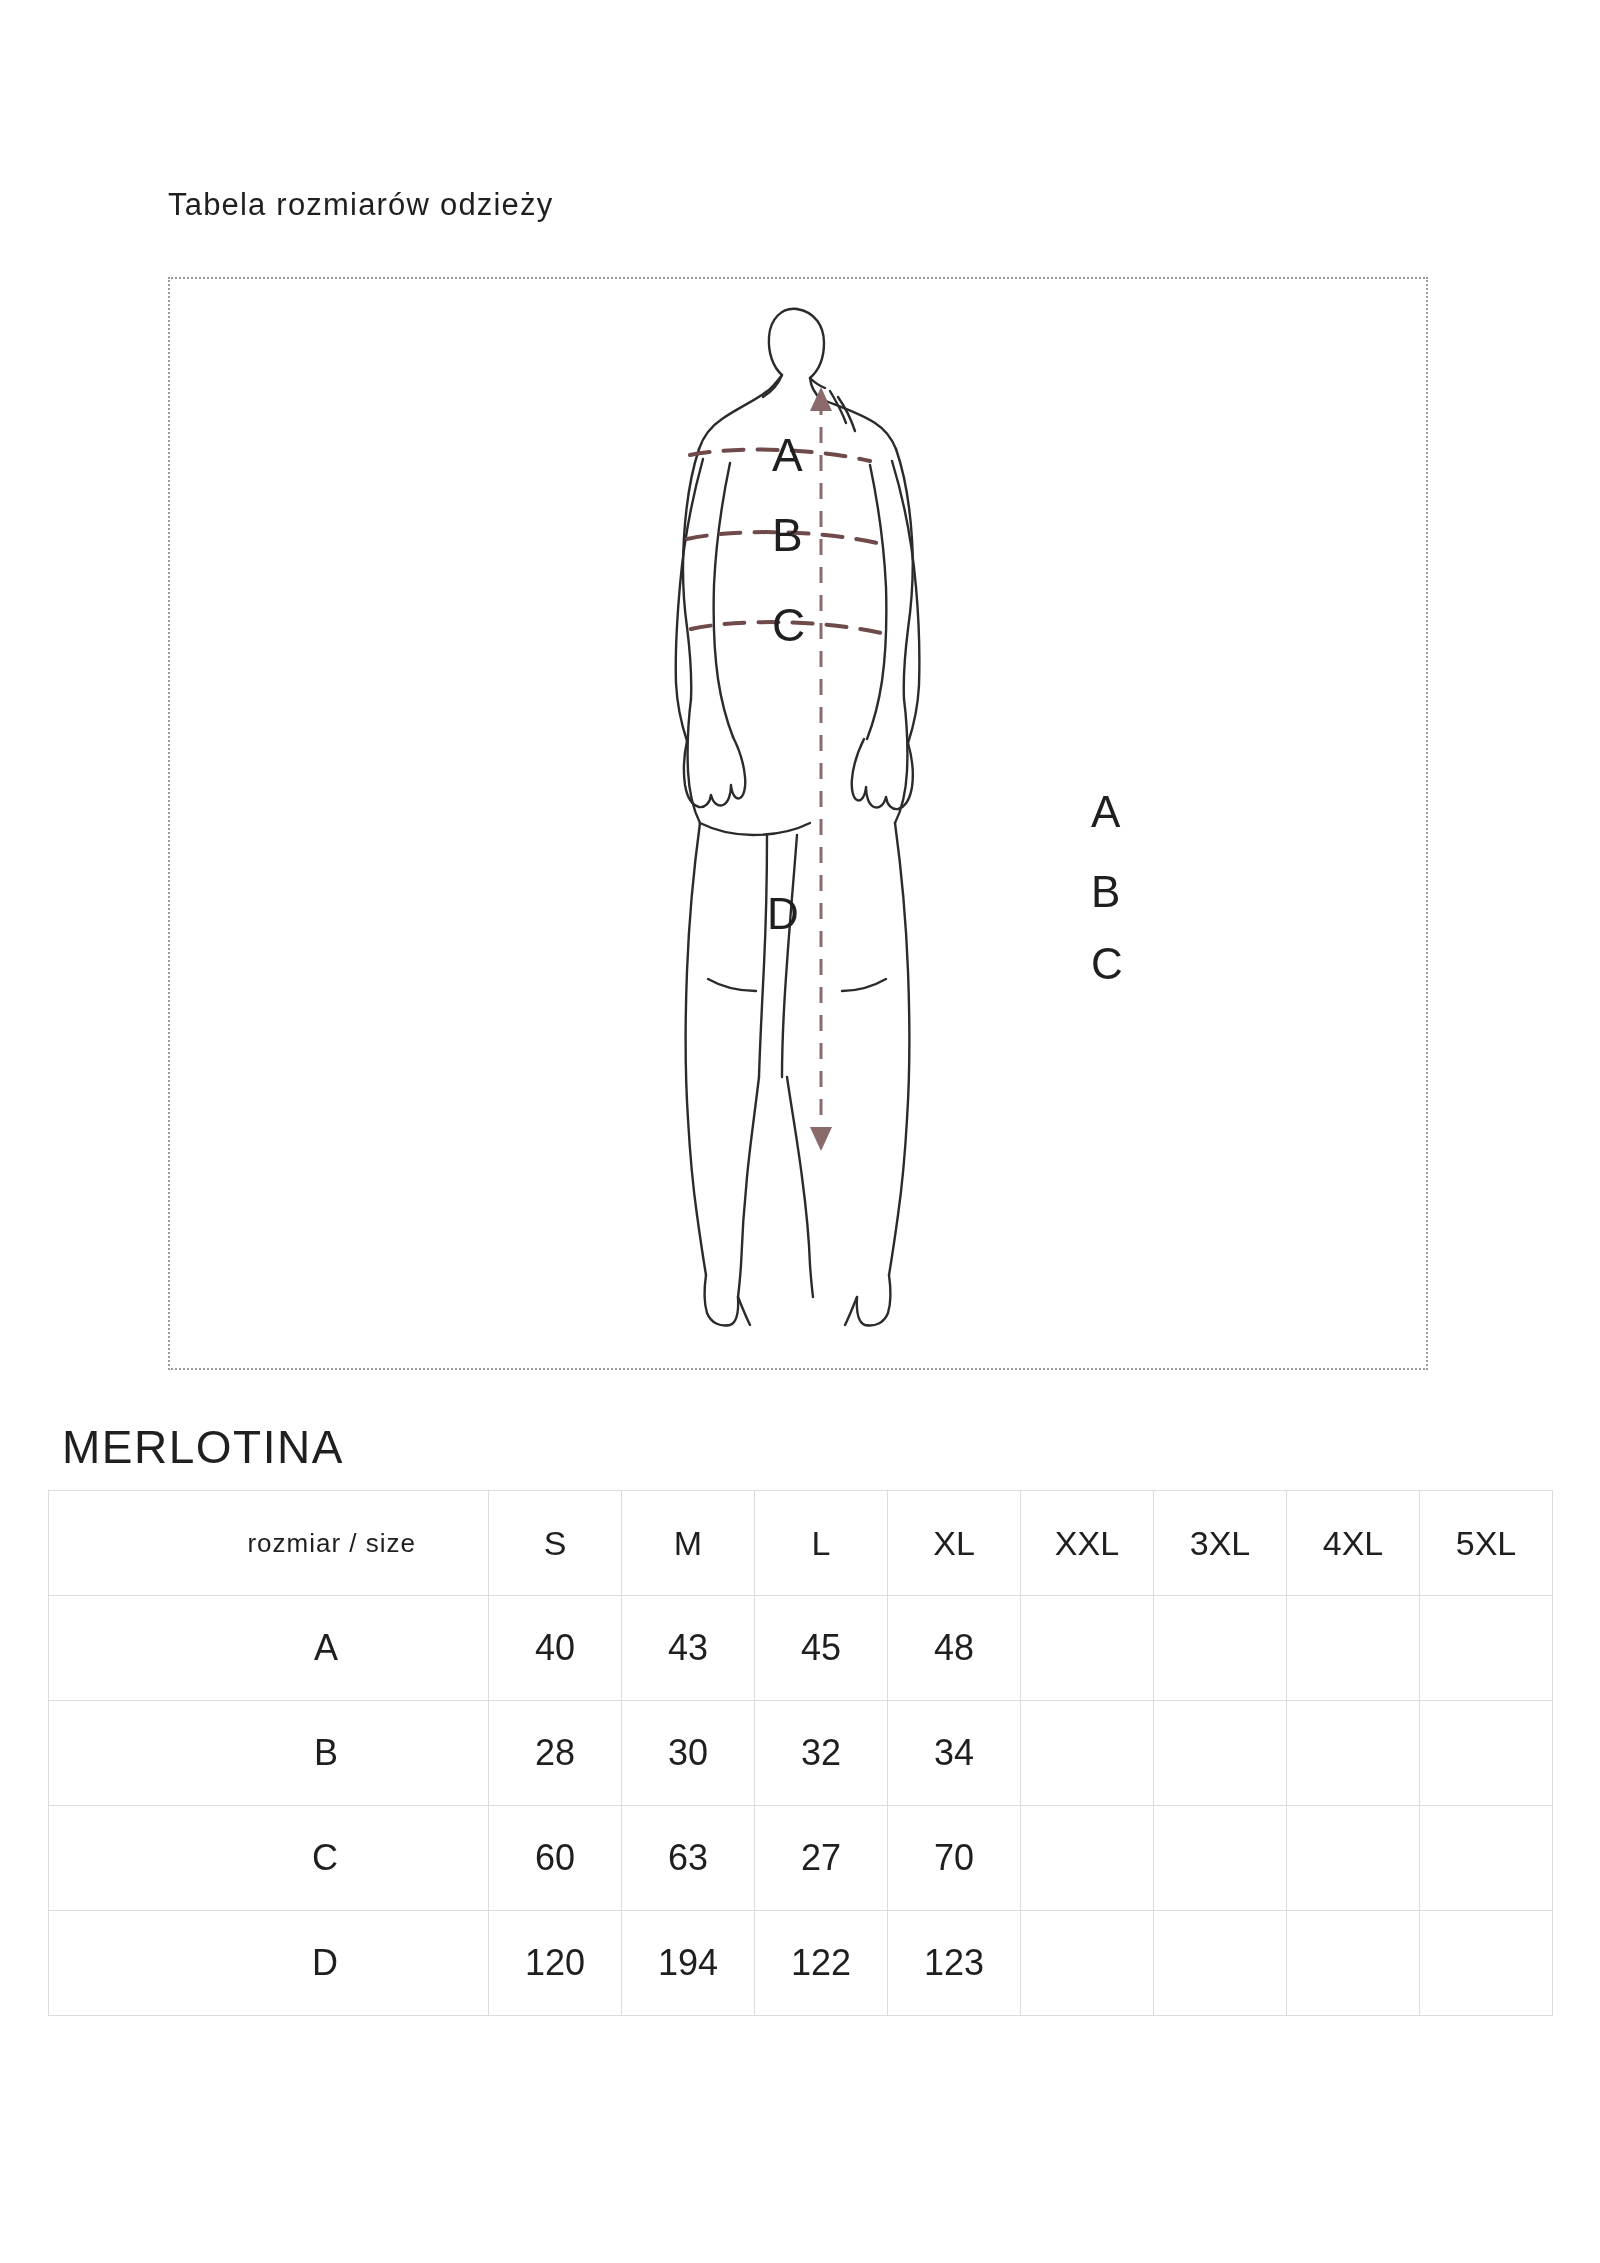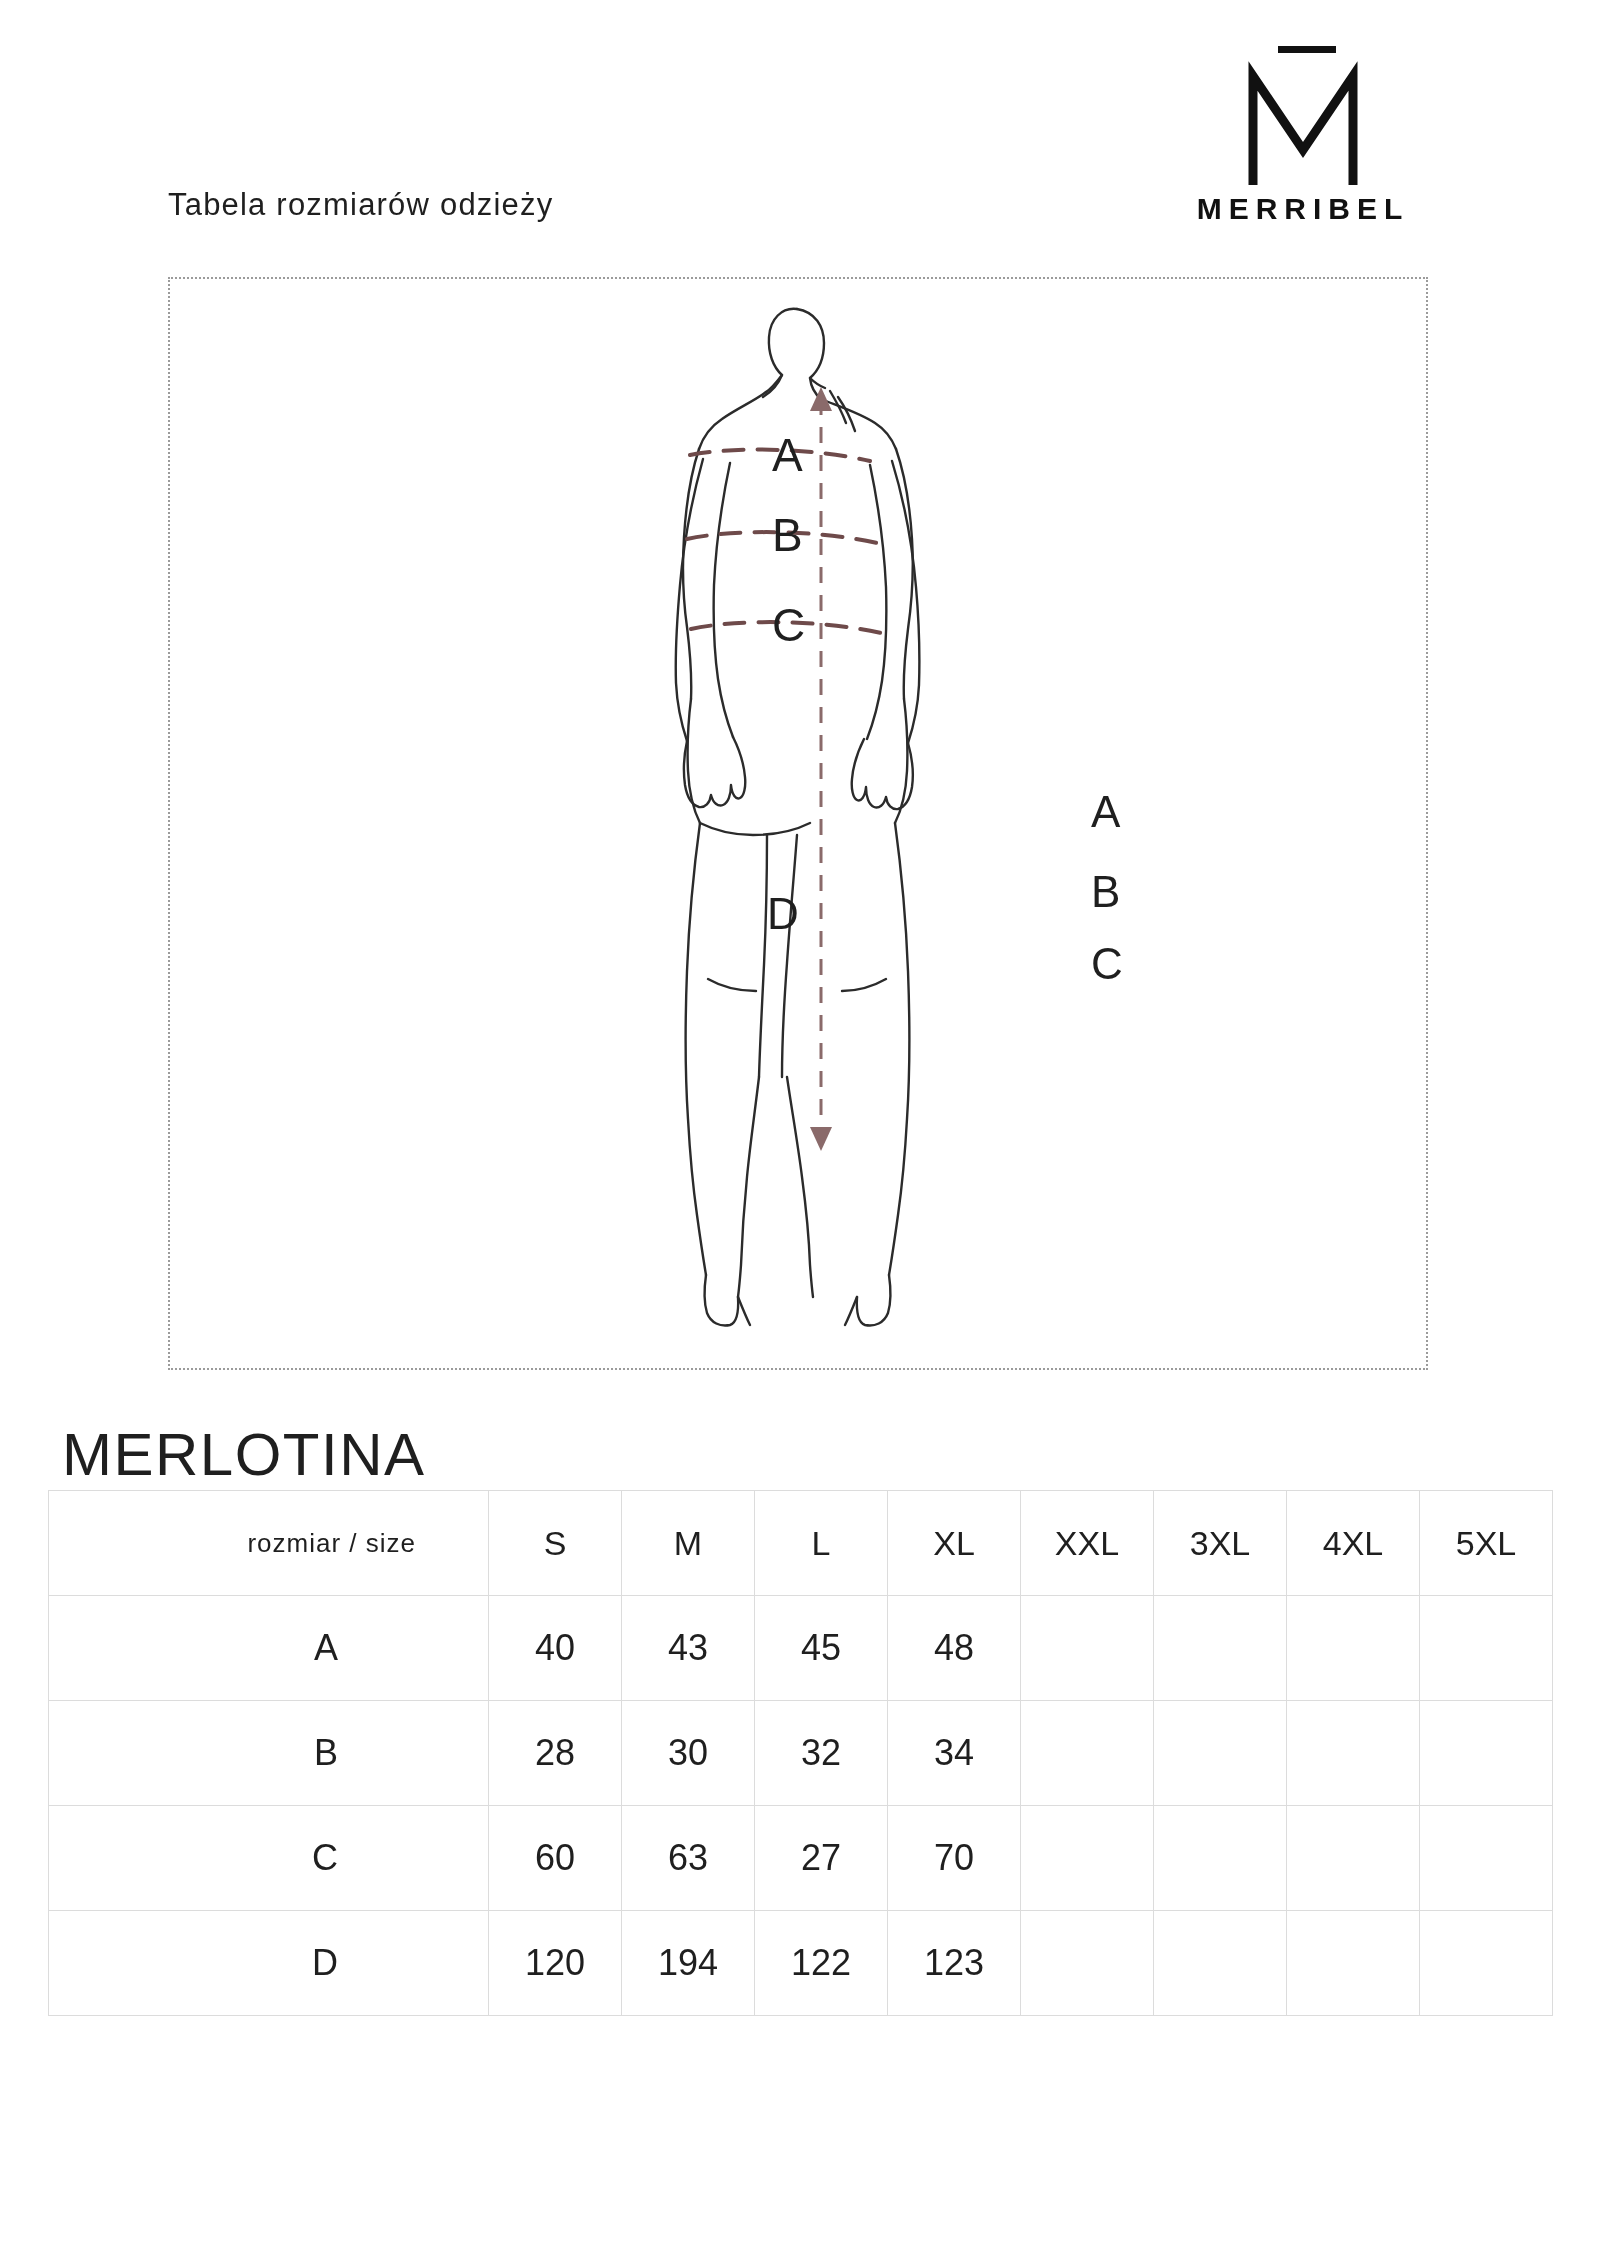--- a/index.html
+++ b/index.html
@@ -89,21 +89,21 @@
     position: absolute;
     left: 0;
     top: 1418px;
     width: 1600px;
   }
 
   .product-name {
     position: absolute;
     left: 62px;
     top: 2px;
-    font-size: 60px;
+    font-size: 46px;
     letter-spacing: 1.5px;
     color: #1f1f1f;
     font-weight: 400;
     white-space: nowrap;
   }
 
   table.size-table {
     position: absolute;
     left: 48px;
     top: 72px;
@@ -151,29 +151,20 @@
 <body>
 
 <div class="page">
 
   <div class="header">
 
     <div class="title-block">
       <div class="title-line">Tabela rozmiarów odzieży</div>
     </div>
 
-    <div class="brand">
-      <div class="brand-mark">
-        <svg width="290" height="150" viewBox="0 0 290 150" xmlns="http://www.w3.org/2000/svg">
-          <rect x="120" y="6" width="58" height="7" fill="#111"></rect>
-          <path d="M95 145 L95 36 L145 110 L195 36 L195 145" fill="none" stroke="#111" stroke-width="9" stroke-linecap="butt" stroke-linejoin="miter"></path>
-        </svg>
-      </div>
-      <div class="brand-name">MERRIBEL</div>
-    </div>
   </div>
 
   <div class="figure-panel">
     <svg class="figure-svg" width="1256" height="1089" viewBox="0 0 1256 1089" xmlns="http://www.w3.org/2000/svg">
       <g fill="none" stroke="#2b2b2b" stroke-width="2.4" stroke-linecap="round" stroke-linejoin="round">
 
         <path d="M627 30 C612 28 600 40 599 58 C598 74 603 88 612 96 C606 104 601 110 596 113"></path>
         <path d="M627 30 C645 33 654 47 654 64 C654 80 648 92 640 99 C645 104 650 107 655 109"></path>
         <path d="M612 96 C608 106 601 113 593 118"></path>
 

